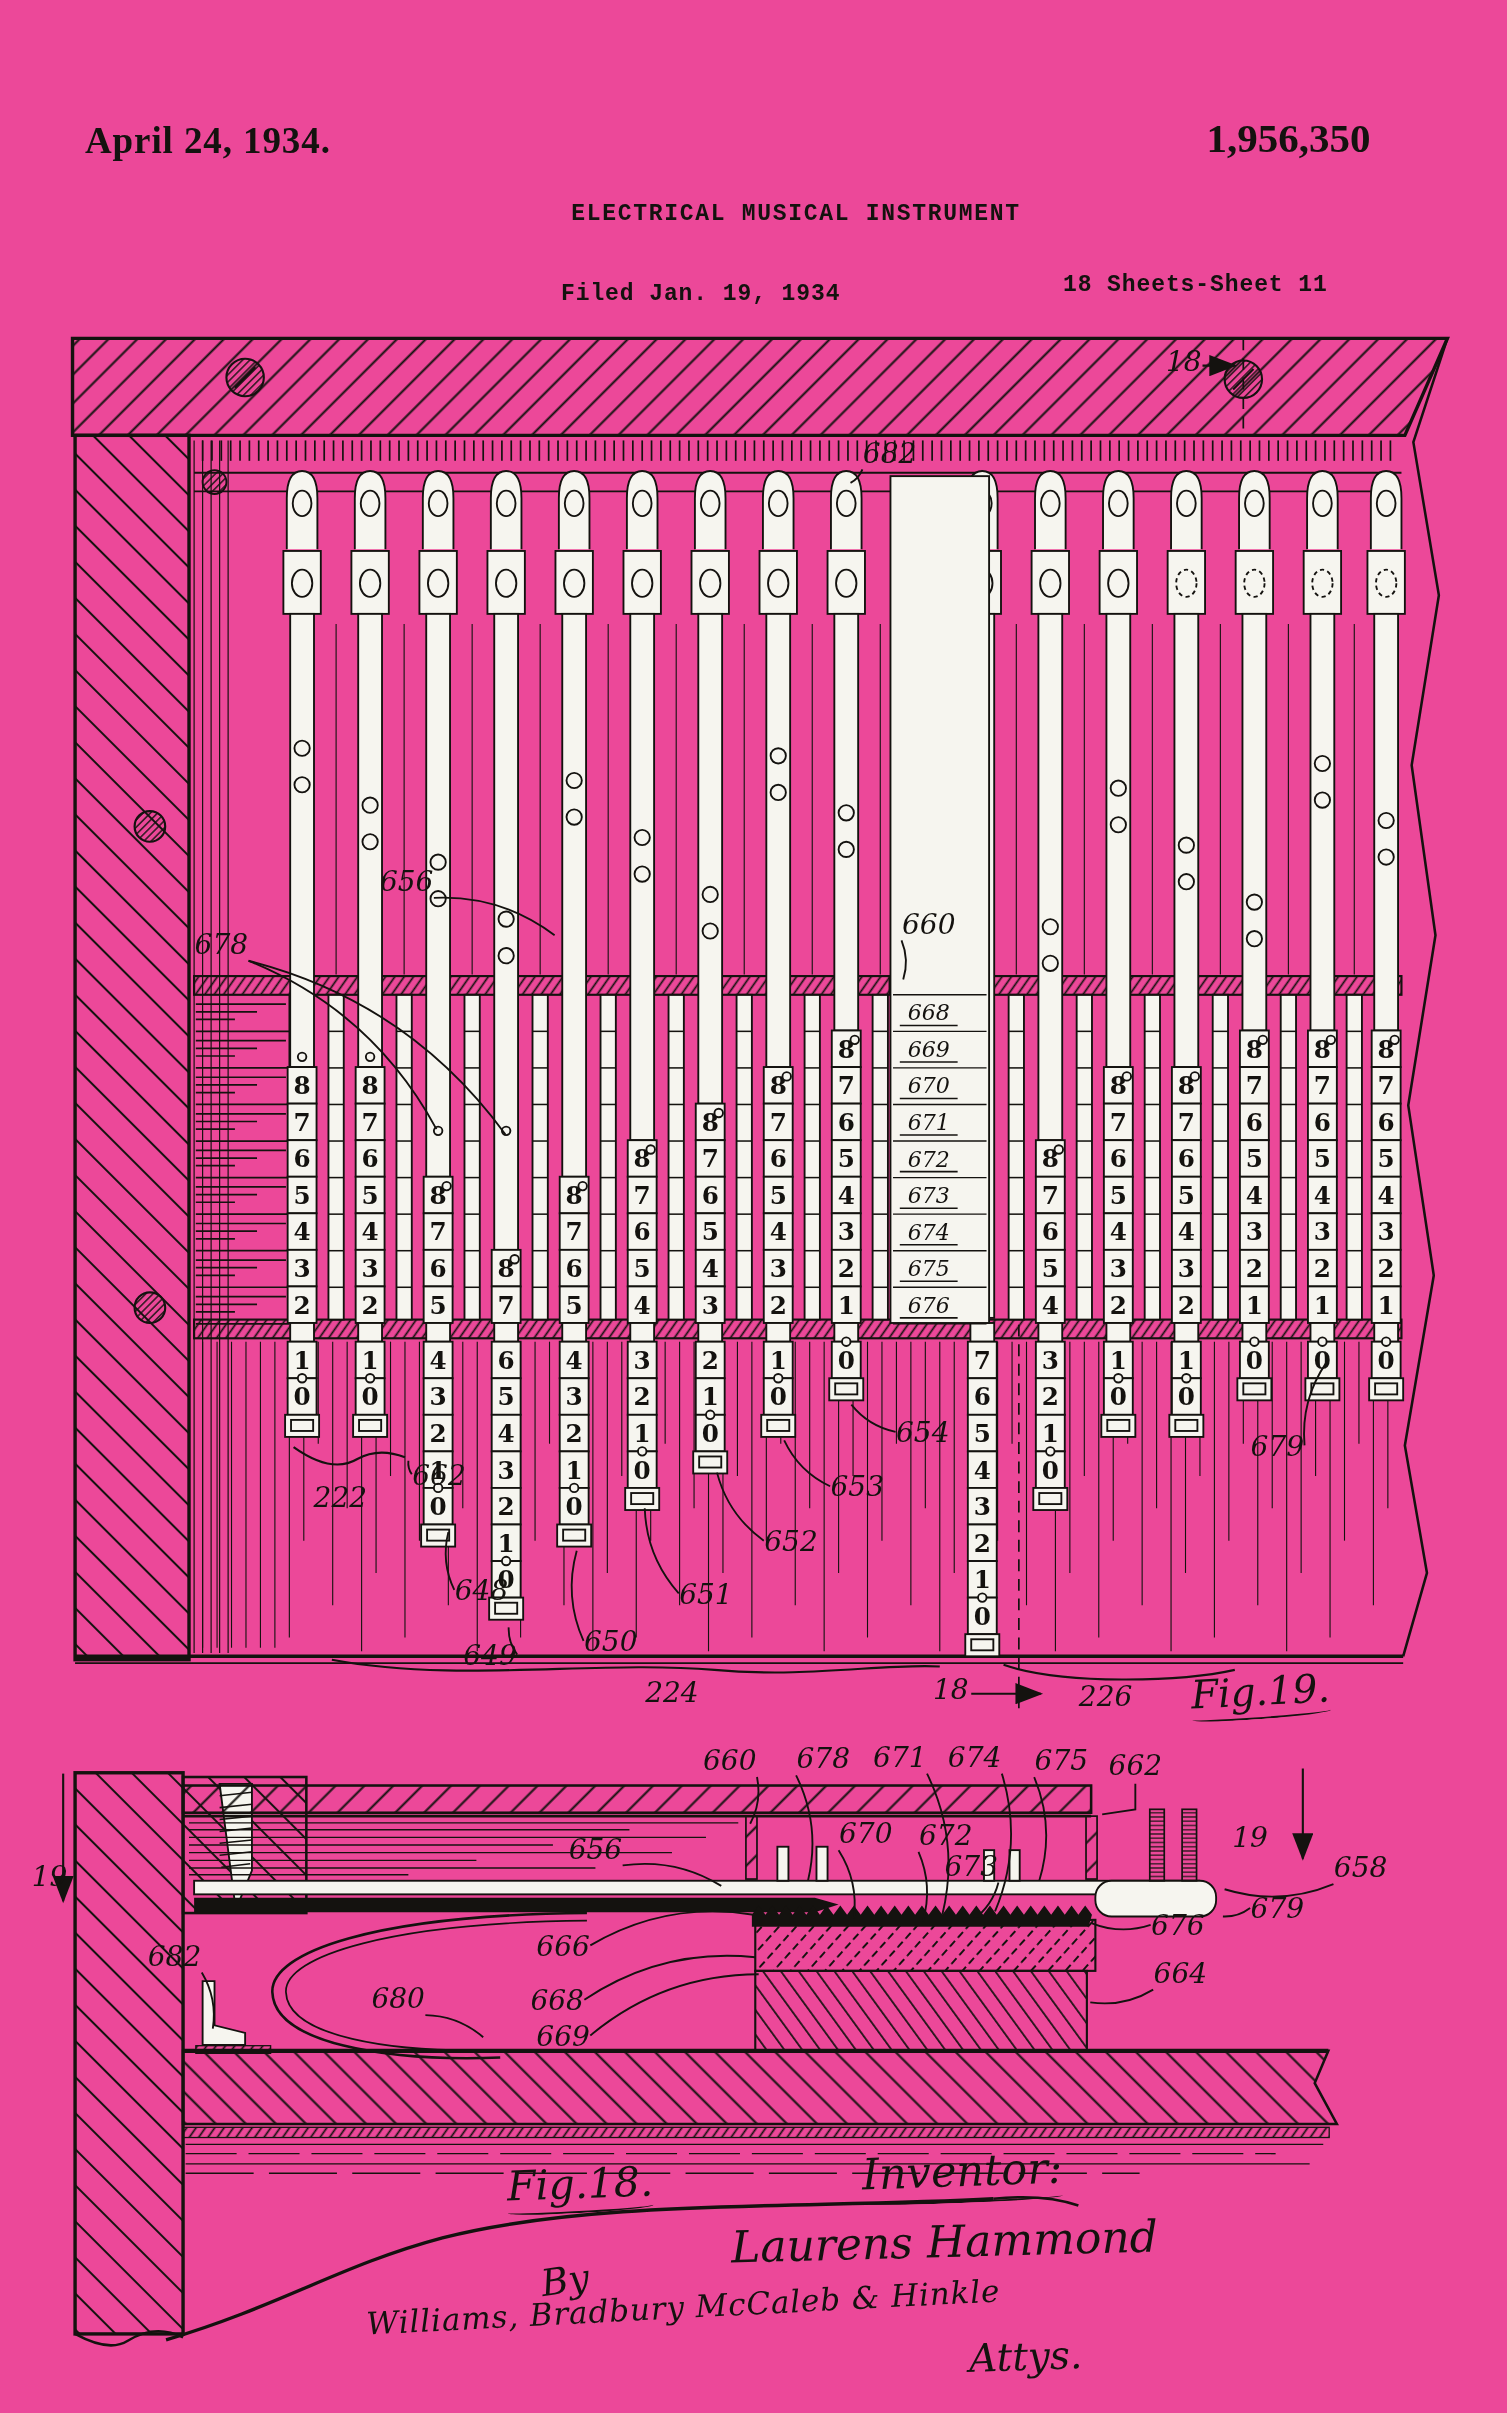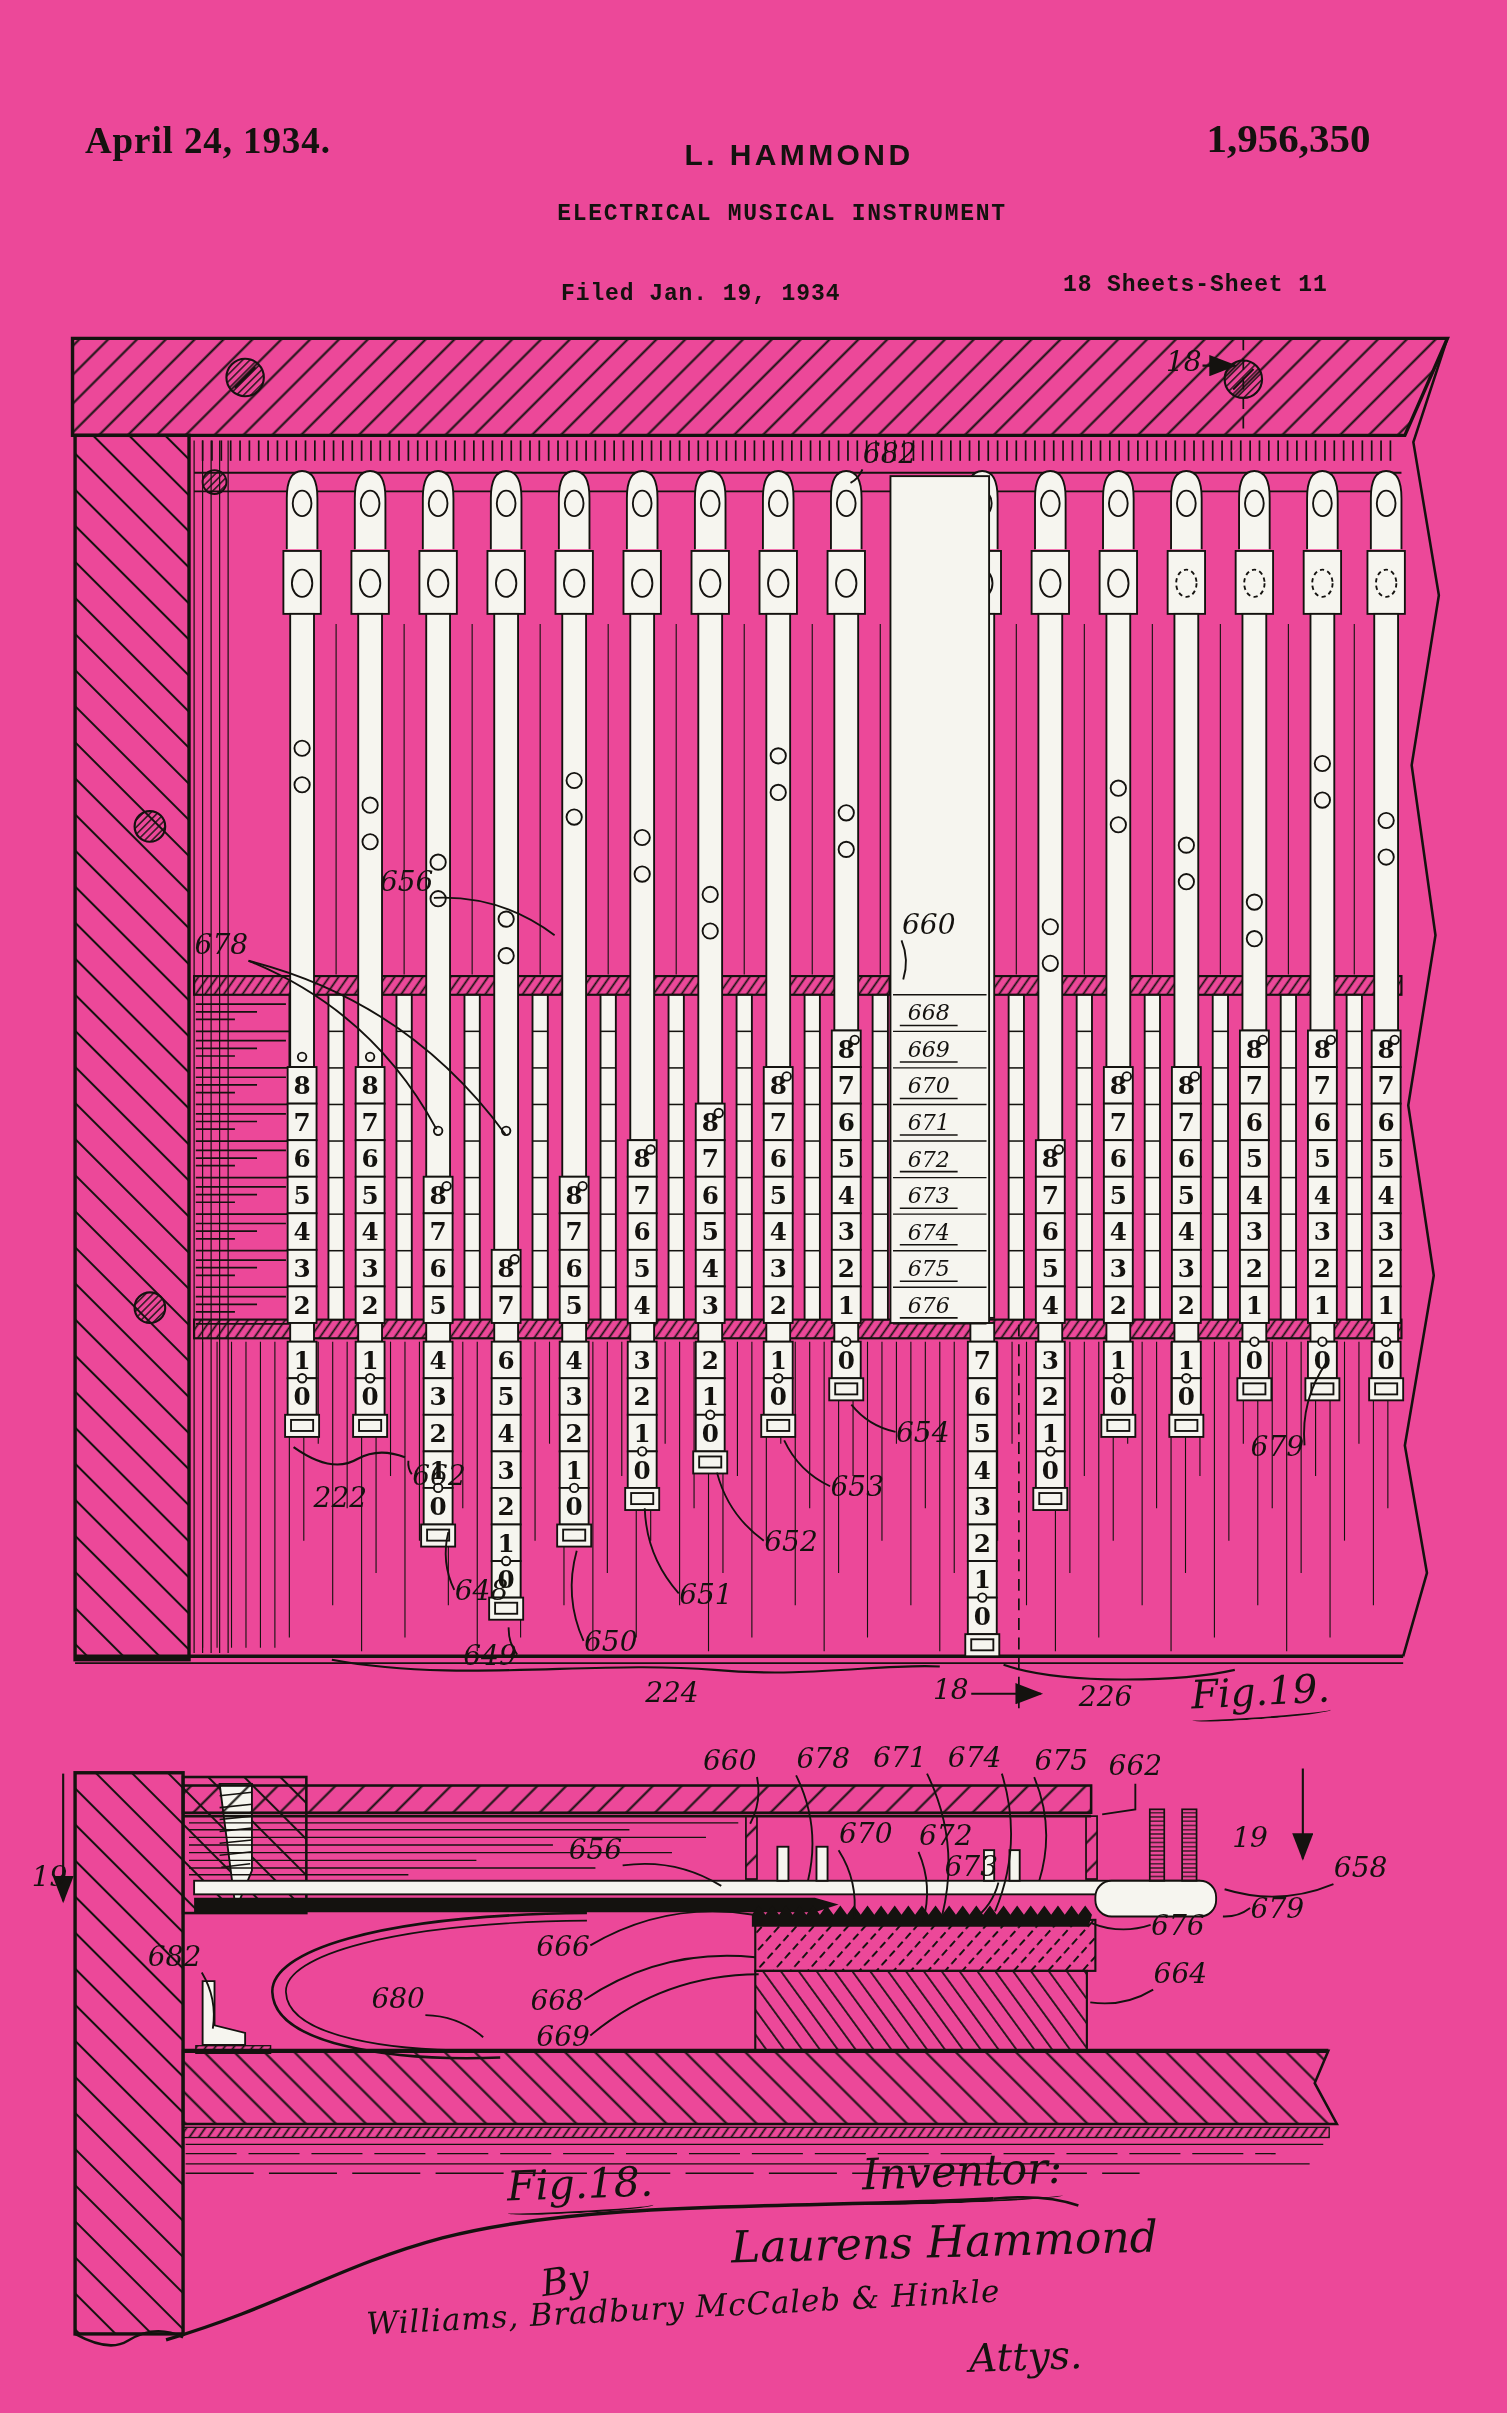--- a/index.html
+++ b/index.html
@@ -3,21 +3,21 @@
 <meta charset="utf-8">
 <style>
   html,body{margin:0;padding:0;background:#888;}
   #page{position:relative;width:1508px;height:2413px;background:#ec4899;overflow:hidden;
         font-family:"Liberation Serif",serif;color:#14120f;}
   .abs{position:absolute;white-space:nowrap;}
   
   .h-date{left:85px;top:119px;font:bold 37px "Liberation Serif",serif;letter-spacing:0.9px;}
   .h-auth{left:544px;top:138px;width:510px;text-align:center;font:bold 30px "Liberation Sans",sans-serif;letter-spacing:3.4px;}
   .h-num{left:1131px;top:114px;width:315px;text-align:center;font:bold 41px "Liberation Serif",serif;}
-  .h-title{left:374px;top:201px;width:816px;text-align:center;font:bold 23px "Liberation Mono",monospace;letter-spacing:1.7px;}
+  .h-title{left:388px;top:201px;width:816px;text-align:center;font:bold 23px "Liberation Mono",monospace;letter-spacing:1.7px;}
   .h-filed{left:561px;top:265px;font:bold 23px "Liberation Mono",monospace;letter-spacing:0.9px;margin-top:16px;}
   .h-sheet{left:1063px;top:272px;font:bold 23px "Liberation Mono",monospace;letter-spacing:0.9px;}
   
   .hand{font-style:italic;font-family:"DejaVu Serif",serif;}
   .c19{left:1191px;top:1669px;font-size:39px;transform:rotate(-3deg);}
   .c18{left:507px;top:2160px;font-size:41px;transform:rotate(-2deg);}
   .c19::after,.c18::after{content:"";display:block;height:6px;margin-top:-3.4px;
       border-bottom:2.6px solid #14120f;border-radius:0 0 55% 45%;transform:rotate(-1deg);}
   .s-inv{left:862px;top:2146px;font-size:43px;transform:rotate(-2deg);}
   .s-inv::after{content:"";display:block;height:5.1px;border-bottom:2.6px solid #14120f;border-radius:0 0 60% 40%;}
@@ -36,21 +36,20 @@
   .ref{font:italic 33px "DejaVu Serif",serif;text-anchor:middle;}
   .refs{font:italic 26px "DejaVu Serif",serif;text-anchor:middle;}
   .num{font:bold 29px "DejaVu Serif",serif;text-anchor:middle;}
 </style>
 </head>
 <body>
 
 <div id="page">
 
   <div class="abs h-date">April 24, 1934.</div>
-  <div class="abs h-auth">L. HAMMOND</div>
   <div class="abs h-num">1,956,350</div>
   <div class="abs h-title">ELECTRICAL MUSICAL INSTRUMENT</div>
   <div class="abs h-filed">Filed Jan. 19, 1934</div>
   <div class="abs h-sheet">18 Sheets-Sheet 11</div>
 
   <svg id="art" width="1508" height="2413" viewBox="0 0 1773 2838">
     <defs>
       <pattern id="hbeam" width="9" height="24" patternUnits="userSpaceOnUse" patternTransform="rotate(-45)">
         <line x1="0" y1="12" x2="9" y2="12" stroke="#14120f" stroke-width="2.4"></line>
       </pattern>

